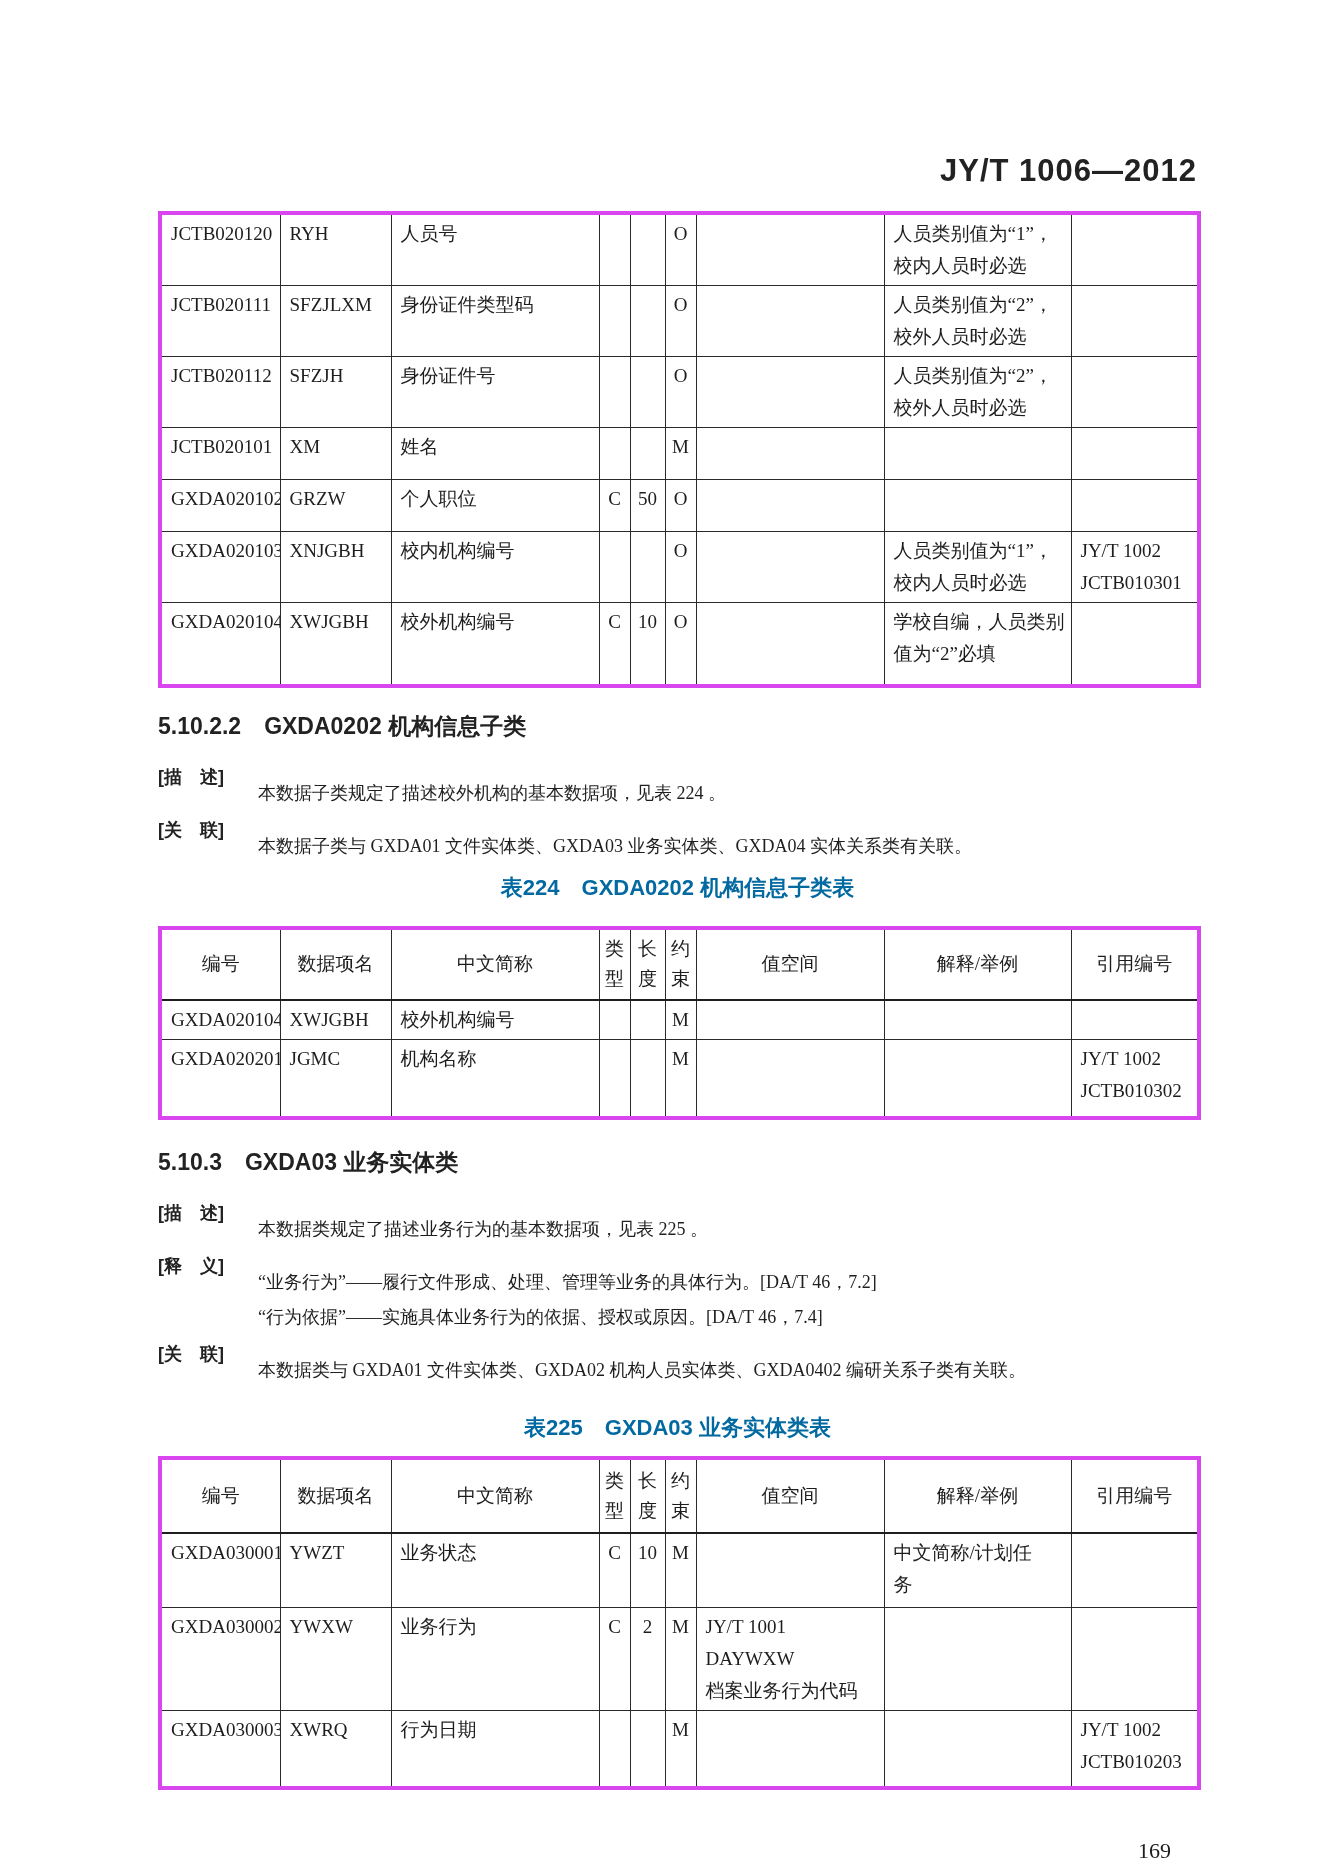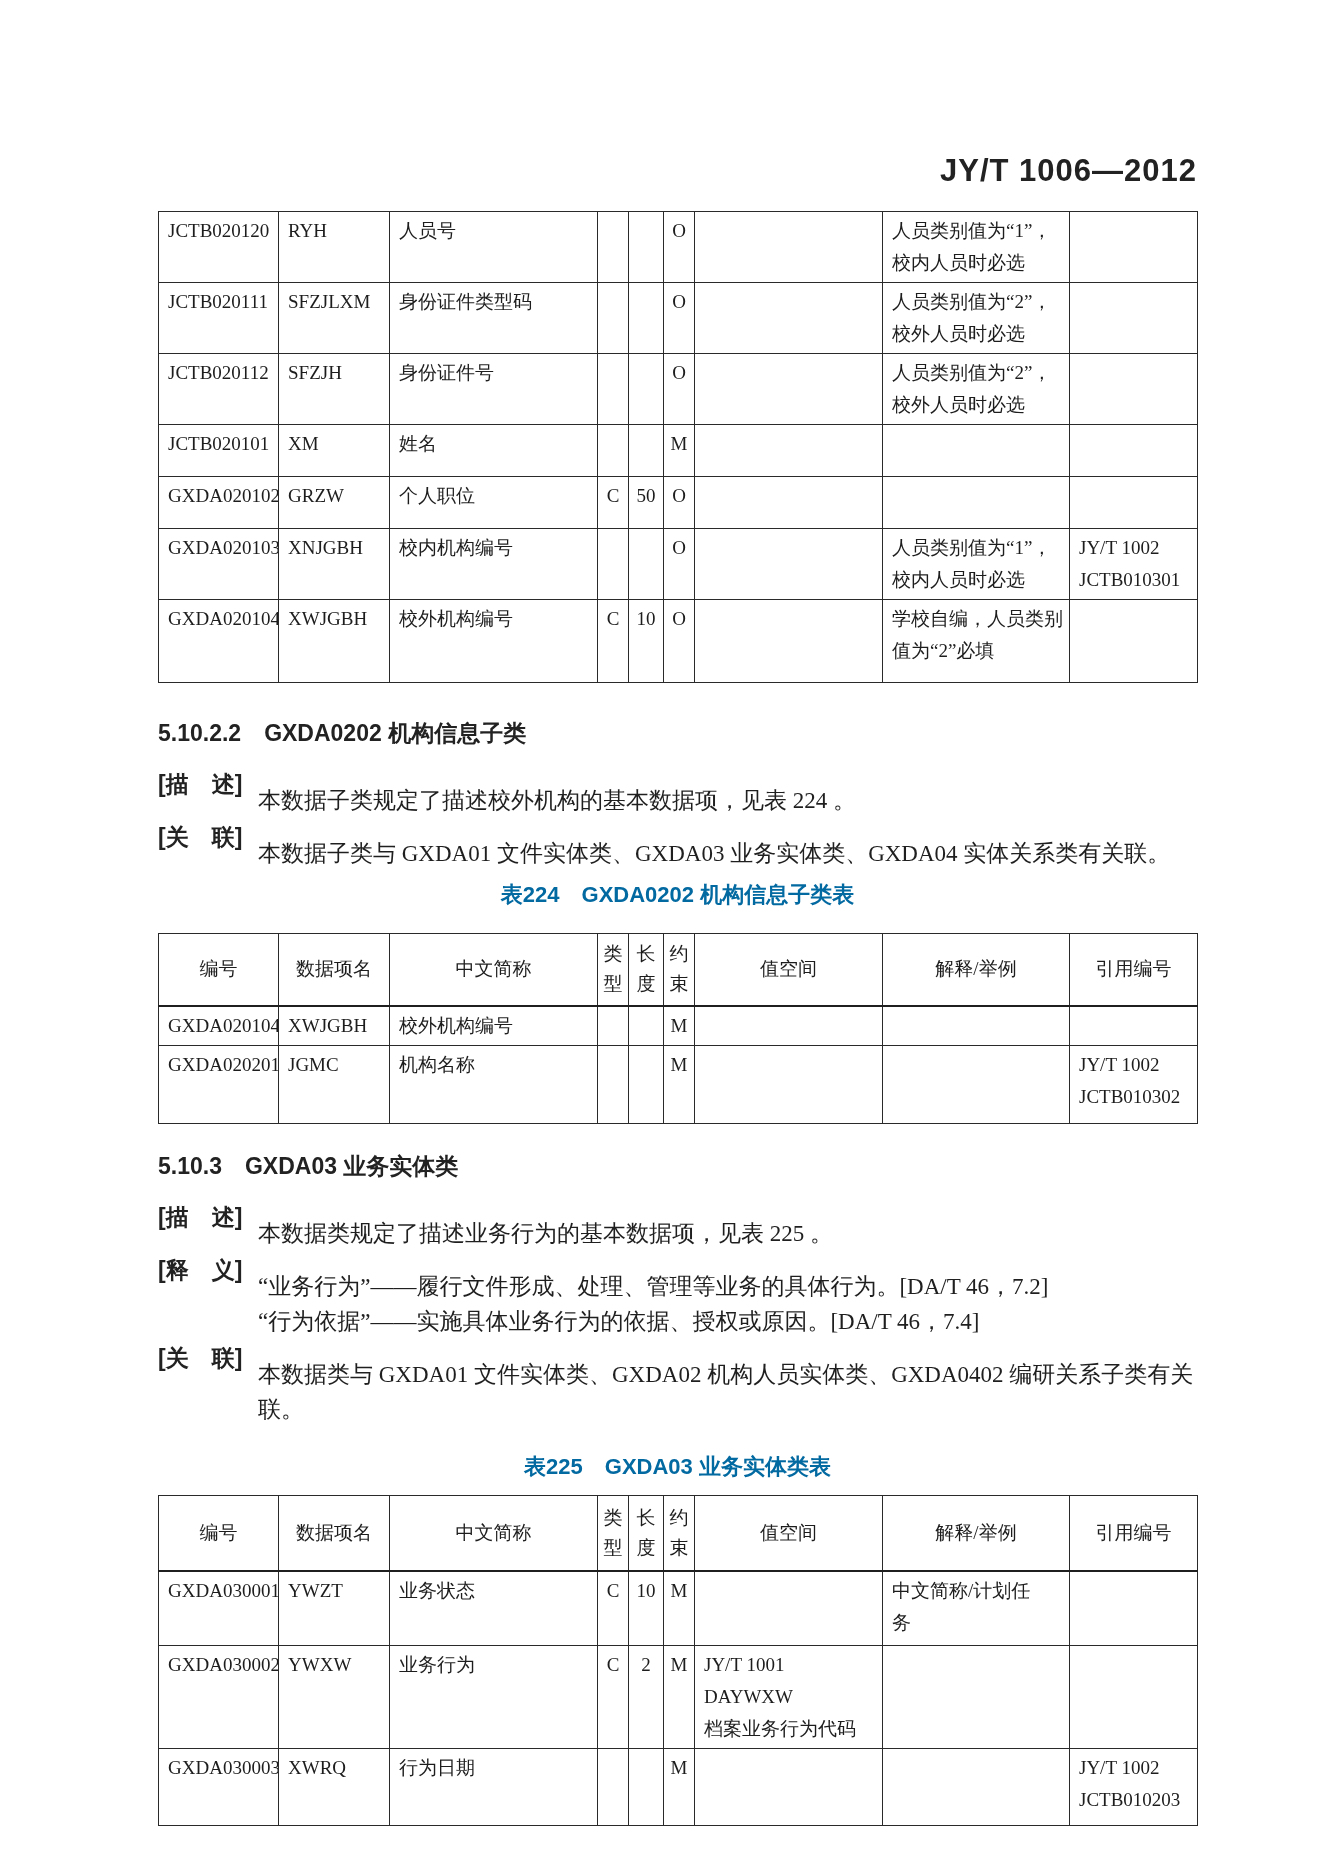--- a/index.html
+++ b/index.html
@@ -17,21 +17,21 @@
     font-family:"Liberation Sans","DejaVu Sans",sans-serif;
     font-weight:bold;font-size:31px;line-height:30px;
     text-align:right;color:#222;
     letter-spacing:1px;
   }
   table.dtable{
     border-collapse:collapse;table-layout:fixed;
     width:1039px;
     font-size:19px;color:#1d1d1d;
   }
-  table.dtable{border:1px solid #d946ef;}
+  table.dtable{border:4px solid #d946ef;}
   table.dtable td,table.dtable th{
     border:1px solid #2a2a2a;
     vertical-align:top;
     white-space:pre-line;
     line-height:32px;
     padding:3px 6px 3px 9px;
     overflow:hidden;
   }
   table.dtable th{
     vertical-align:middle;text-align:center;
@@ -39,25 +39,25 @@
   }
   table.dtable tr.hdr{border-bottom:2px solid #1f1f1f;}
   table.dtable td:nth-child(4),table.dtable td:nth-child(5),table.dtable td:nth-child(6){
     text-align:center;padding:3px 1px;
   }
   table.cont{margin-top:25px;}
   .h41{height:52px;} .h71{height:71px;} .h83{height:83px;}
   .h40{height:40px;} .h72{height:72px;} .h78{height:78px;}
   .h75{height:75px;} .h77{height:77px;}
   .sec-heading{
-    margin-top:36px;
+    margin-top:24px;
     font-family:"Liberation Sans","DejaVu Sans",sans-serif;
     font-weight:bold;font-size:23px;line-height:28px;color:#222;
   }
-  .para{display:flex;margin-top:2px;font-size:23px;line-height:35px;}
+  .para{display:flex;margin-top:2px;font-size:18px;line-height:35px;}
   .para.first{margin-top:20px;}
   .plabel{
     flex:none;width:100px;
     font-family:"Liberation Sans","DejaVu Sans",sans-serif;
     font-weight:bold;color:#222;
   }
   .ptext{flex:1;margin-top:16px;}
   .pline{display:block;}
   .tcaption{
     margin-top:11px;

